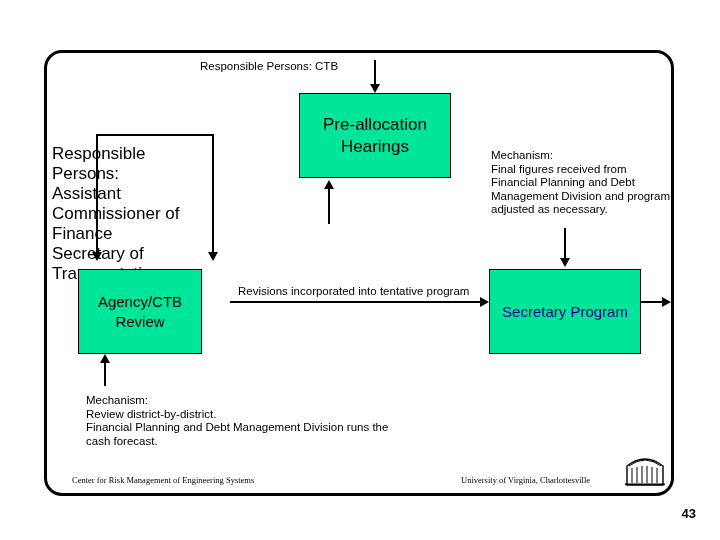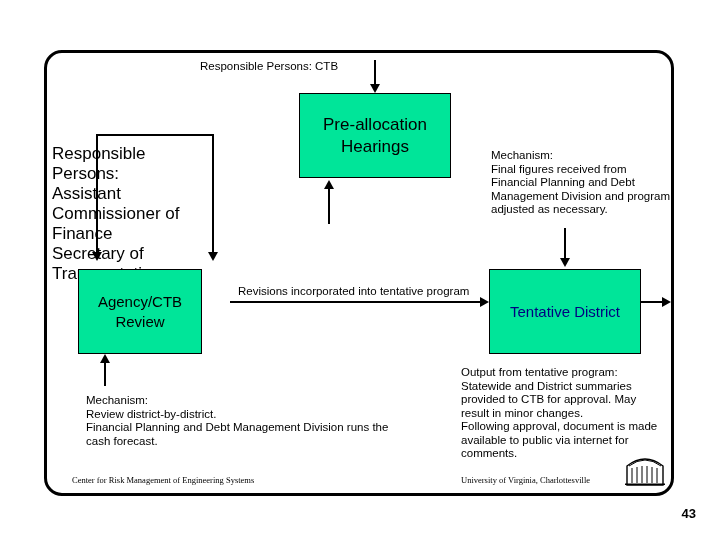--- a/index.html
+++ b/index.html
@@ -189,42 +189,39 @@
   <div class="line" style="left:96px; top:134px; width:2px; height:120px;"></div>
   <div class="arrowdown" style="left:92px; top:252px;"></div>
   <div class="line" style="left:212px; top:134px; width:2px; height:120px;"></div>
   <div class="arrowdown" style="left:208px; top:252px;"></div>
 
   <div class="line" style="left:328px; top:188px; width:2px; height:36px;"></div>
   <div class="arrowup" style="left:324px; top:180px;"></div>
 
   <div class="greenbox" id="box-agency">Agency/CTB Review</div>
 
-  <div class="greenbox" id="box-tentative">Tentative District</div>
+  <div class="greenbox" id="box-tentative">Secretary Program</div>
 
   <div class="line" style="left:230px; top:301px; width:250px; height:2px;"></div>
   <div class="arrowright" style="left:480px; top:297px;"></div>
   <div class="label" id="lbl-revisions">Revisions incorporated into tentative program</div>
 
   <div class="line" style="left:641px; top:301px; width:24px; height:2px;"></div>
   <div class="arrowright" style="left:662px; top:297px;"></div>
 
   <div class="line" style="left:564px; top:228px; width:2px; height:34px;"></div>
   <div class="arrowdown" style="left:560px; top:258px;"></div>
 
   <div class="line" style="left:104px; top:362px; width:2px; height:24px;"></div>
   <div class="arrowup" style="left:100px; top:354px;"></div>
 
   <div class="label" id="lbl-mechanism-bottom">Mechanism:
 Review district-by-district.
 Financial Planning and Debt Management Division runs the cash forecast.</div>
 
-  <div class="label" id="lbl-output">Output from tentative program:
-Statewide and District summaries provided to CTB for approval. May result in minor changes.
-Following approval, document is made available to public via internet for comments.</div>
 
   <div class="label" id="footer-left">Center for Risk Management of Engineering Systems</div>
   <div class="label" id="footer-right">University of Virginia, Charlottesville</div>
 
   <svg id="logo" viewBox="0 0 44 34" xmlns="http://www.w3.org/2000/svg">
     <path d="M4 33 L4 14 Q22 0 40 14 L40 33 Z" fill="none" stroke="#000000" stroke-width="1.4"></path>
     <path d="M6 14 Q22 2 38 14" fill="none" stroke="#000000" stroke-width="1"></path>
     <line x1="9" y1="16" x2="9" y2="31" stroke="#000000" stroke-width="1"></line>
     <line x1="14" y1="15" x2="14" y2="31" stroke="#000000" stroke-width="1"></line>
     <line x1="19" y1="14" x2="19" y2="31" stroke="#000000" stroke-width="1"></line>

